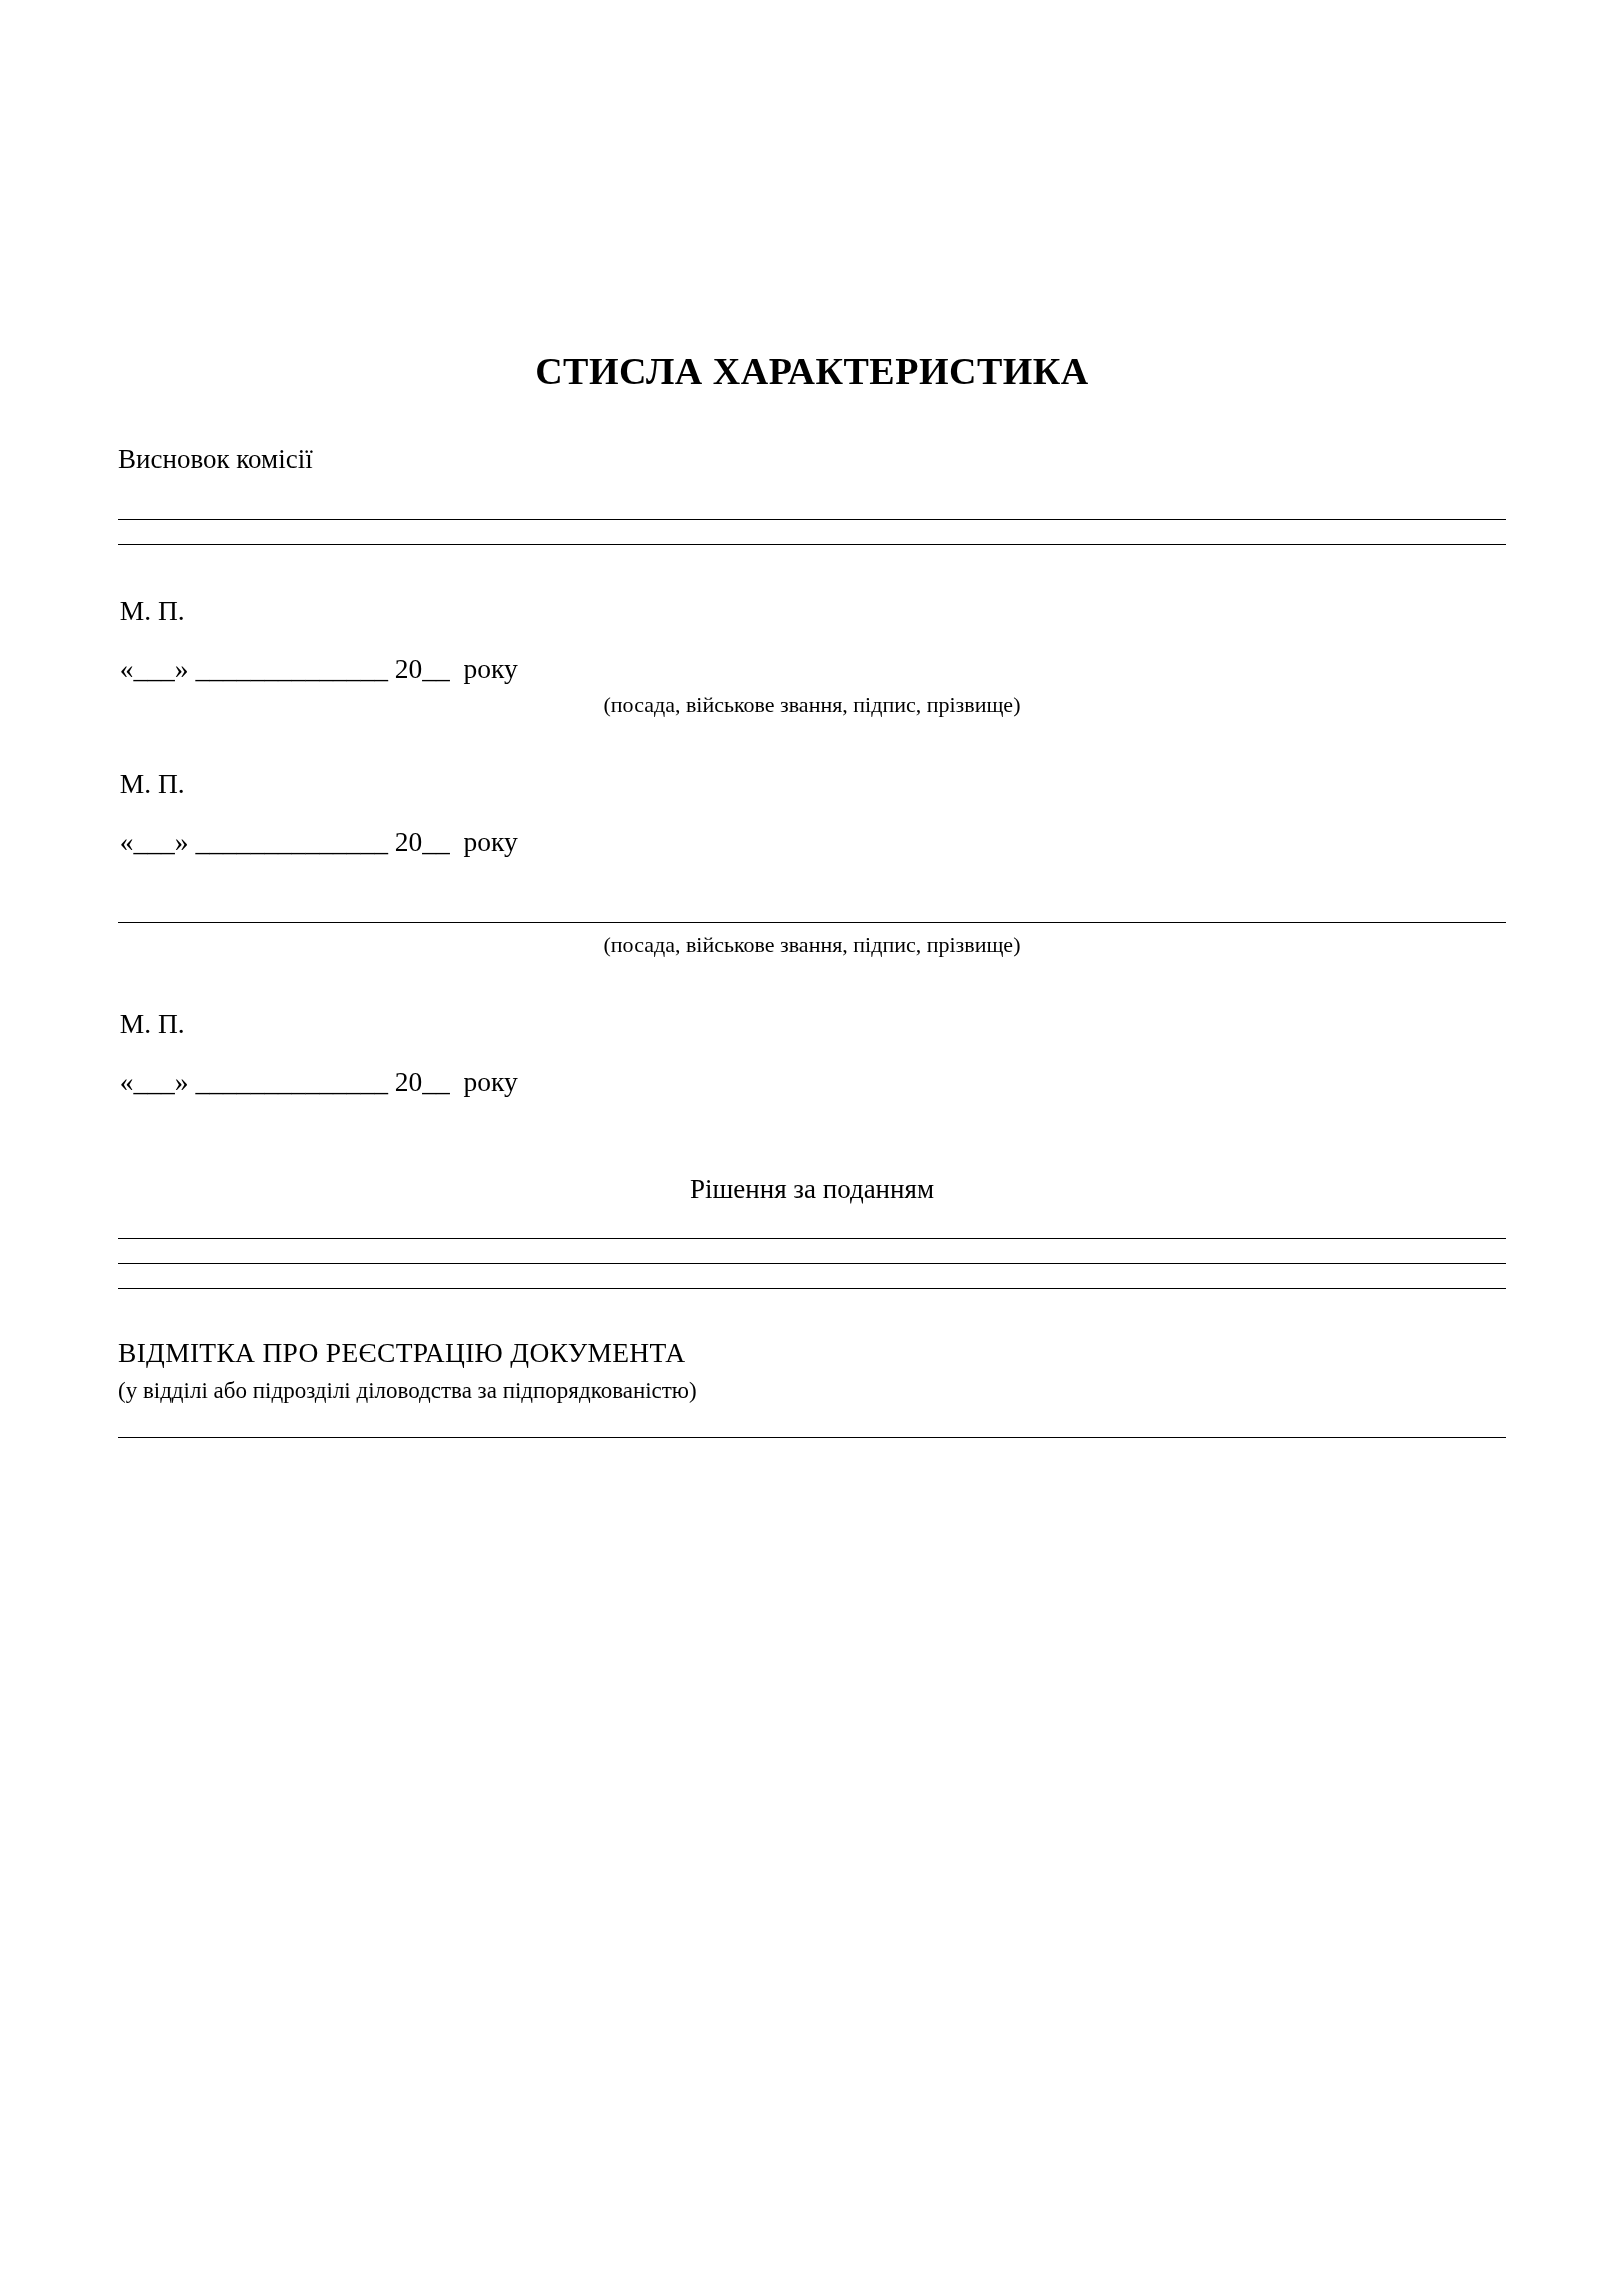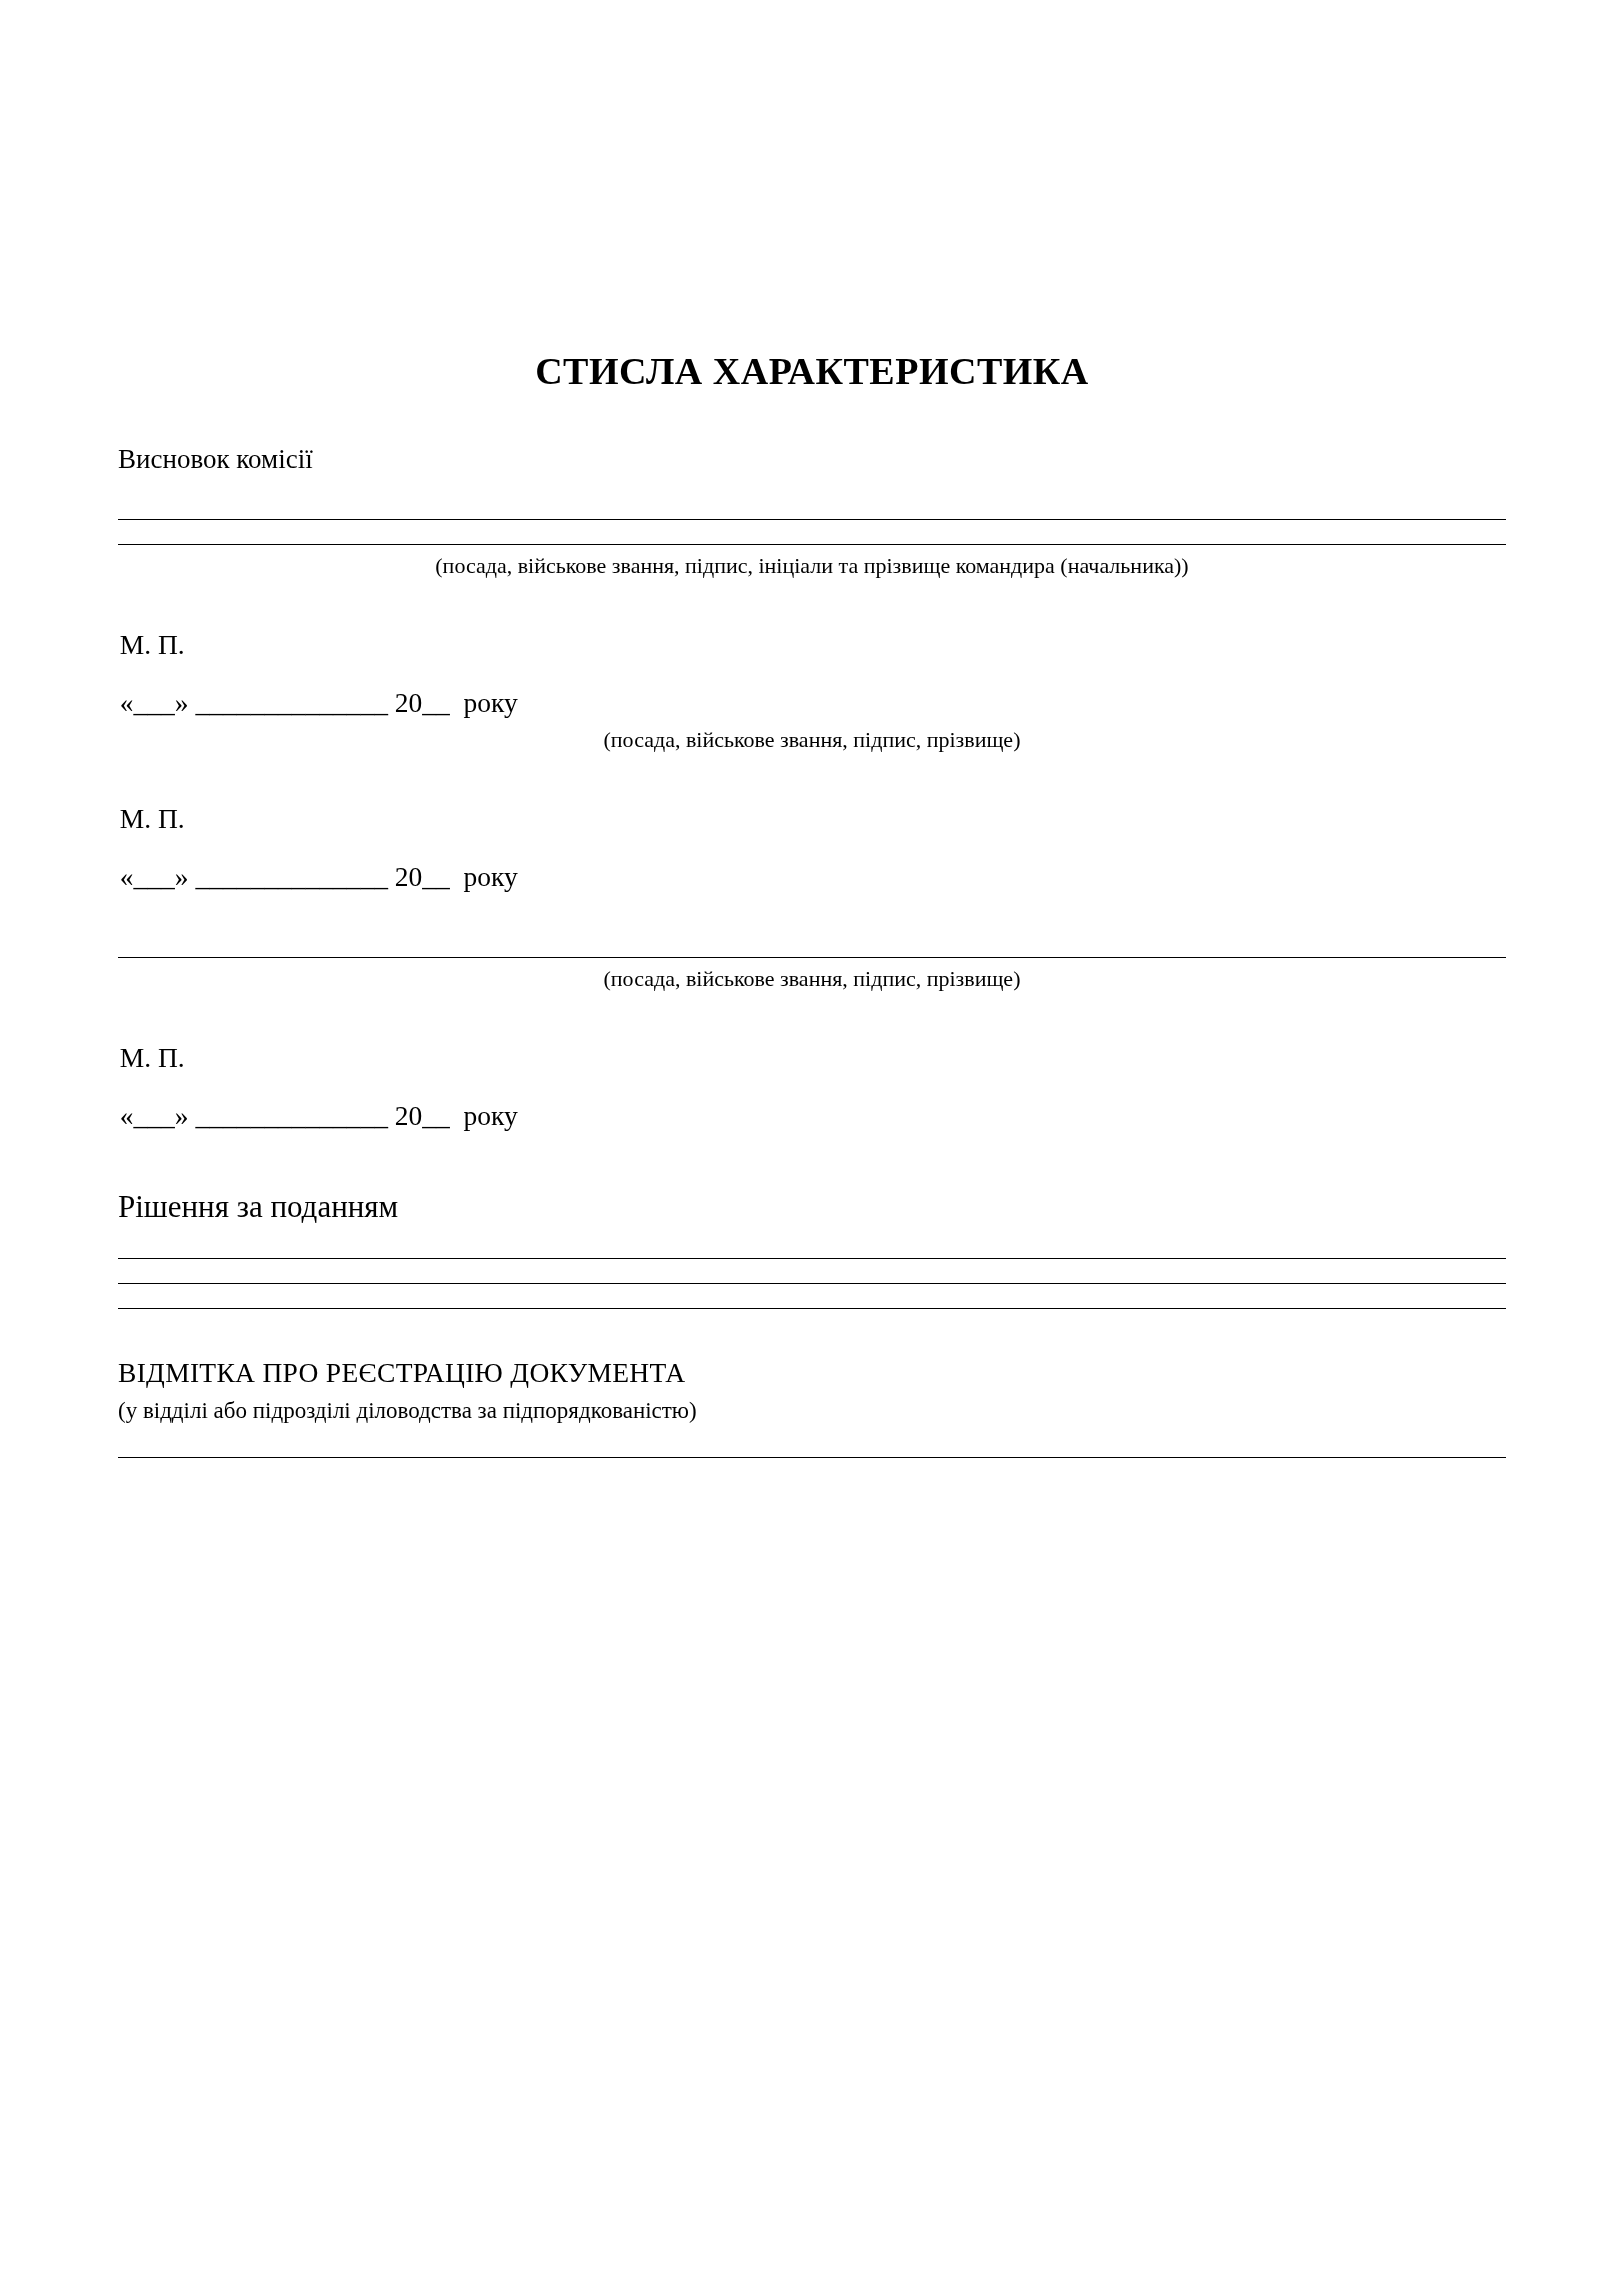--- a/index.html
+++ b/index.html
@@ -78,23 +78,23 @@
     letter-spacing: 0.3px;
   }
 
   .section-heading-sub {
     text-align: center;
     font-size: 22px;
     margin-top: 7.3px;
   }
 
   .decision-heading {
-    text-align: left;
-    font-size: 31px;
-    margin-top: 57px;
+    text-align: center;
+    font-size: 27px;
+    margin-top: 76px;
   }
 
   .reg-heading {
     text-align: left;
     font-size: 27.5px;
     margin-top: 48px;
     letter-spacing: 0.3px;
   }
 
   .reg-sub {
@@ -110,21 +110,20 @@
 
 <div class="page">
   <div class="content">
 
     <div class="title">СТИСЛА ХАРАКТЕРИСТИКА</div>
 
     <div class="subtitle">Висновок комісії</div>
 
     <div class="rule rule-gap-lg"></div>
     <div class="rule rule-gap-sm"></div>
-    <div class="caption">(посада, військове звання, підпис, ініціали та прізвище командира (начальника))</div>
 
     <div class="mp">М. П.</div>
 
     <div class="dateline">«___» ______________ 20__  року</div>
 
     <div class="section-heading-sub">(посада, військове звання, підпис, прізвище)</div>
 
     <div class="mp">М. П.</div>
 
     <div class="dateline">«___» ______________ 20__  року</div>

